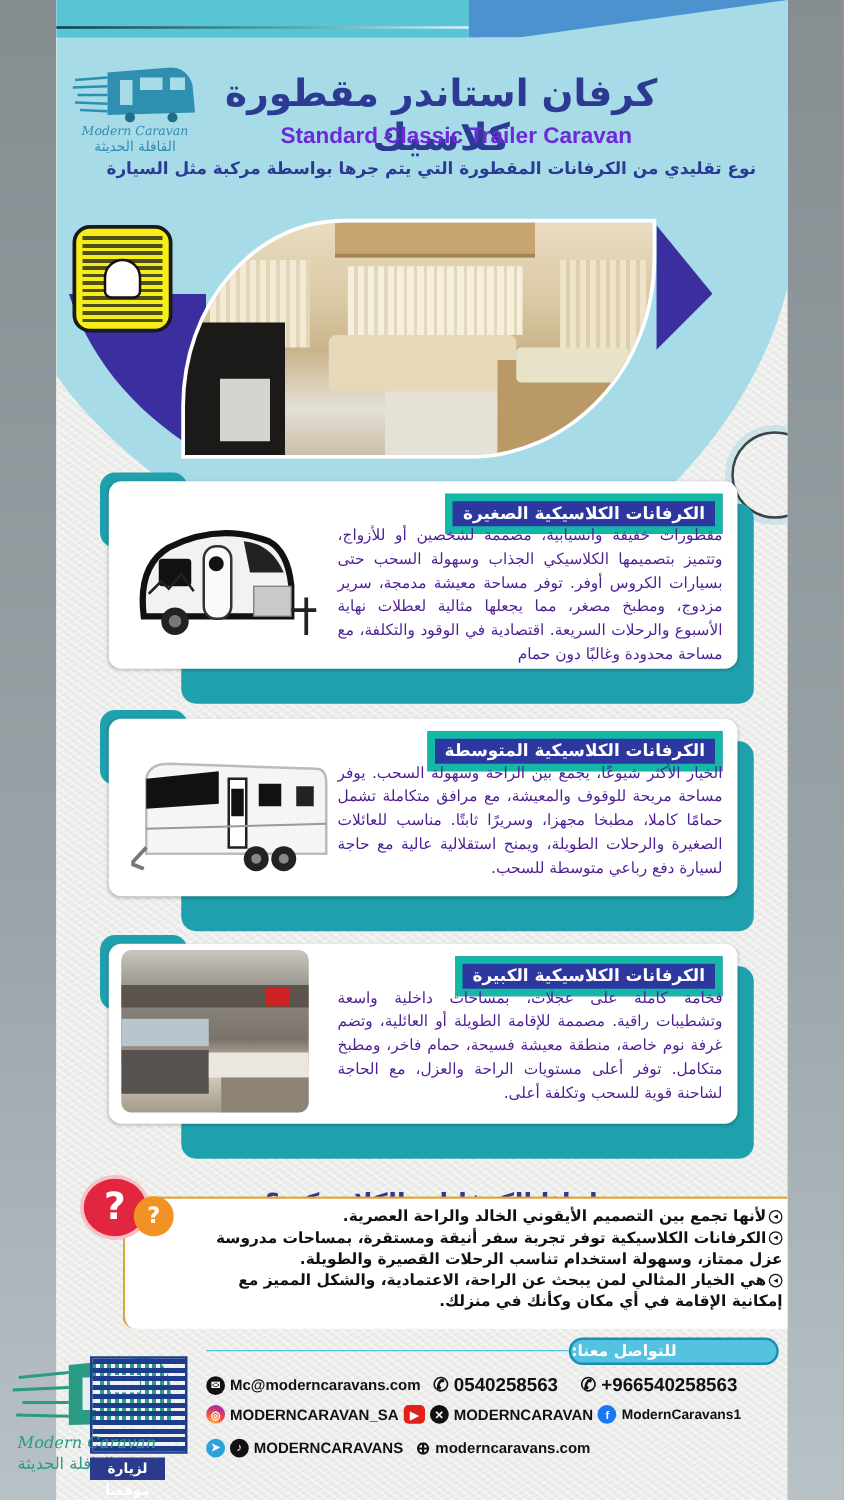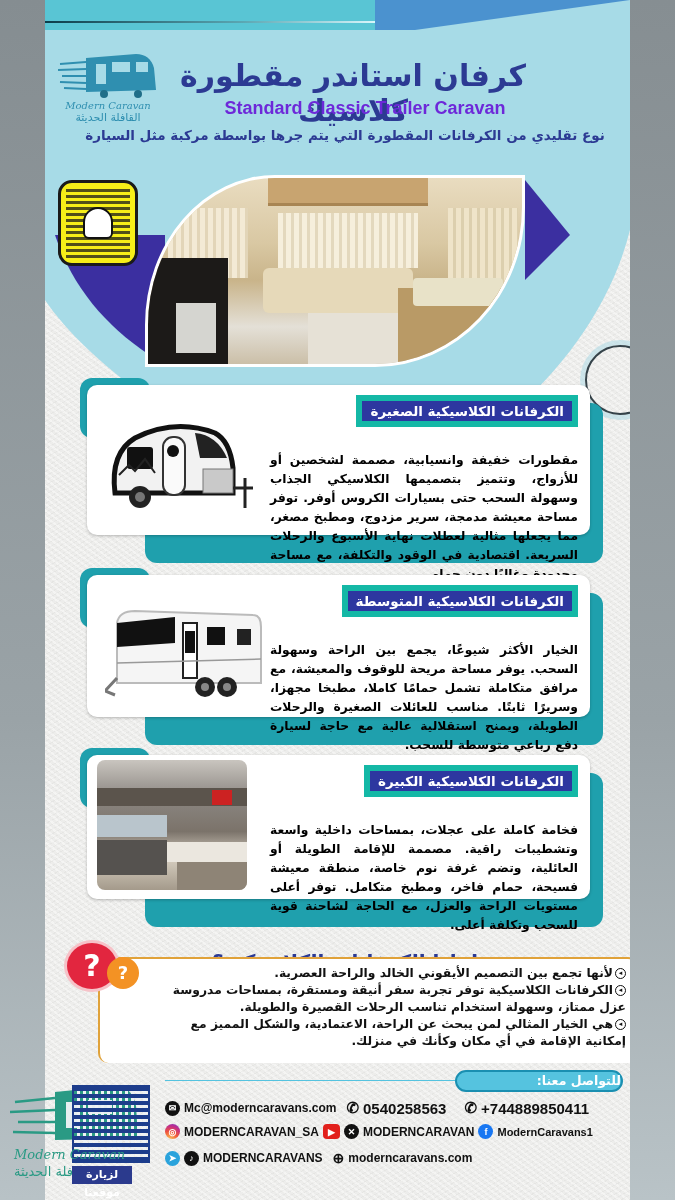--- a/index.html
+++ b/index.html
@@ -77,33 +77,33 @@
   .hero .tvs { position:absolute; left:28px; top:125px; width:40px; height:50px; background:#d5d5d0; }
   .hero .counter { position:absolute; left:250px; top:110px; width:130px; height:82px; background:#b99a66; }
   .hero .sink { position:absolute; left:265px; top:100px; width:90px; height:28px; background:#e8e2c8; border-radius:4px; }
   .hero .floor { position:absolute; left:160px; top:135px; width:90px; height:57px; background:#e6e1d6; }
 
   .card { position:absolute; left:35px; width:520px; }
   .card .tab { position:absolute; left:0; top:-7px; width:70px; height:60px; background:#1fa0ad; border-radius:12px; }
   .card .shadow { position:absolute; left:65px; top:18px; width:458px; height:calc(100% - 8px); background:#1fa0ad; border-radius:12px; }
   .card .body { position:absolute; left:7px; top:0; width:503px; height:calc(100% - 18px); background:#fff; border-radius:10px; box-shadow:0 1px 3px rgba(0,0,0,0.25); }
   .card .heading { position:absolute; right:12px; top:10px; background:#2d37a0; color:#fff; font-weight:bold; font-size:13.5px; padding:2px 8px; direction:rtl; border:6px solid #14b8a6; }
-  .card .text { position:absolute; right:12px; top:34px; width:308px; direction:rtl; text-align:justify; text-align-last:right; font-weight:bold; font-size:12.3px; line-height:19px; color:#000000;margin-top:32px; }
+  .card .text { position:absolute; right:12px; top:34px; width:308px; direction:rtl; text-align:justify; text-align-last:right; font-weight:normal; font-size:12.3px; line-height:19px; color:#4c1d95; }
   .card .pic { position:absolute; left:18px; }
 
   .why-title { position:absolute; left:140px; top:930px; width:320px; text-align:center; direction:rtl; color:#2c3a93; font-weight:bold; font-size:20px;margin-top:20px; }
   .why-box { position:absolute; left:25px; top:957px; width:540px; height:106px; background:#fff; border-radius:10px;
     border-left:2px solid #e0a23a; border-top:2px solid #e0a23a;margin-left:28px; }
   .why-list { position:absolute; right:12px; top:6px; width:470px; direction:rtl; text-align:right; font-weight:bold; font-size:12.3px; line-height:17px; color:#111; list-style:none; }
   .why-list li { margin-bottom:0; }
   .why-list .bullet { display:inline-block; width:11px; height:11px; border:1.5px solid #111; border-radius:50%; font-size:7px; line-height:8px; text-align:center; margin-left:2px; vertical-align:middle; }
   .q1 { position:absolute; left:22px; top:943px; width:50px; height:46px; background:#e2263f; border-radius:50%; color:#fff; font-size:30px; font-weight:bold; text-align:center; line-height:46px; box-shadow:0 0 0 3px #f6c2c8; }
   .q2 { position:absolute; left:62px; top:957px; width:32px; height:32px; background:#f39224; border-radius:50%; color:#fff; font-size:18px; font-weight:bold; text-align:center; line-height:32px; }
 
-  .contact-label { position:absolute; left:410px; top:1070px; width:168px; height:22px; background:#55c3df; border:2px solid #1a8fb1; border-radius:12px; color:#fff; font-weight:bold; font-size:12.5px; text-align:right; line-height:18px; direction:rtl; }
+  .contact-label { position:absolute; left:410px; top:1070px; width:168px; height:22px; background:#55c3df; border:2px solid #1a8fb1; border-radius:12px; color:#fff; font-weight:bold; font-size:12.5px; text-align:left; line-height:18px; direction:rtl; }
   .contact-line { position:absolute; left:120px; top:1080px; width:290px; height:1px; background:#55c3df; }
   .row { position:absolute; left:120px; display:flex; align-items:center; gap:4px; font-family:"Liberation Sans", sans-serif; font-weight:bold; color:#111; white-space:nowrap; }
   .ic { display:inline-flex; width:15px; height:15px; border-radius:50%; align-items:center; justify-content:center; color:#fff; font-size:9px; font-weight:bold; flex:none; }
   .ic.black { background:#111; }
   .ic.insta { background: radial-gradient(circle at 30% 110%, #fdd35b 0%, #f0573a 45%, #c02c8c 75%, #6b3bd2 100%); }
   .ic.yt { background:#e2201c; border-radius:4px; width:17px; }
   .ic.fb { background:#1877f2; }
   .ic.tg { background:#2aa3dc; }
   .phone { font-size:15px; color:#111; }
   .web-ic { font-size:14px; color:#111; }
@@ -259,21 +259,21 @@
 
   <div class="contact-line"></div>
   <div class="contact-label">للتواصل معنا:</div>
 
   <div class="row" style="top:1099px;">
     <span class="ic black">✉</span>
     <span style="font-size:12px;">Mc@moderncaravans.com</span>
     <span class="phone" style="margin-left:6px;">✆</span>
     <span class="phone">0540258563</span>
     <span class="phone" style="margin-left:14px;">✆</span>
-    <span class="phone">+744889850411</span>
+    <span class="phone">+966540258563</span>
   </div>
 
   <div class="row" style="top:1124px; font-size:12px;">
     <span class="ic insta">◎</span>
     <span>MODERNCARAVAN_SA</span>
     <span class="ic yt">▶</span>
     <span class="ic black">✕</span>
     <span>MODERNCARAVAN</span>
     <span class="ic fb">f</span>
     <span style="font-size:11px;">ModernCaravans1</span>

